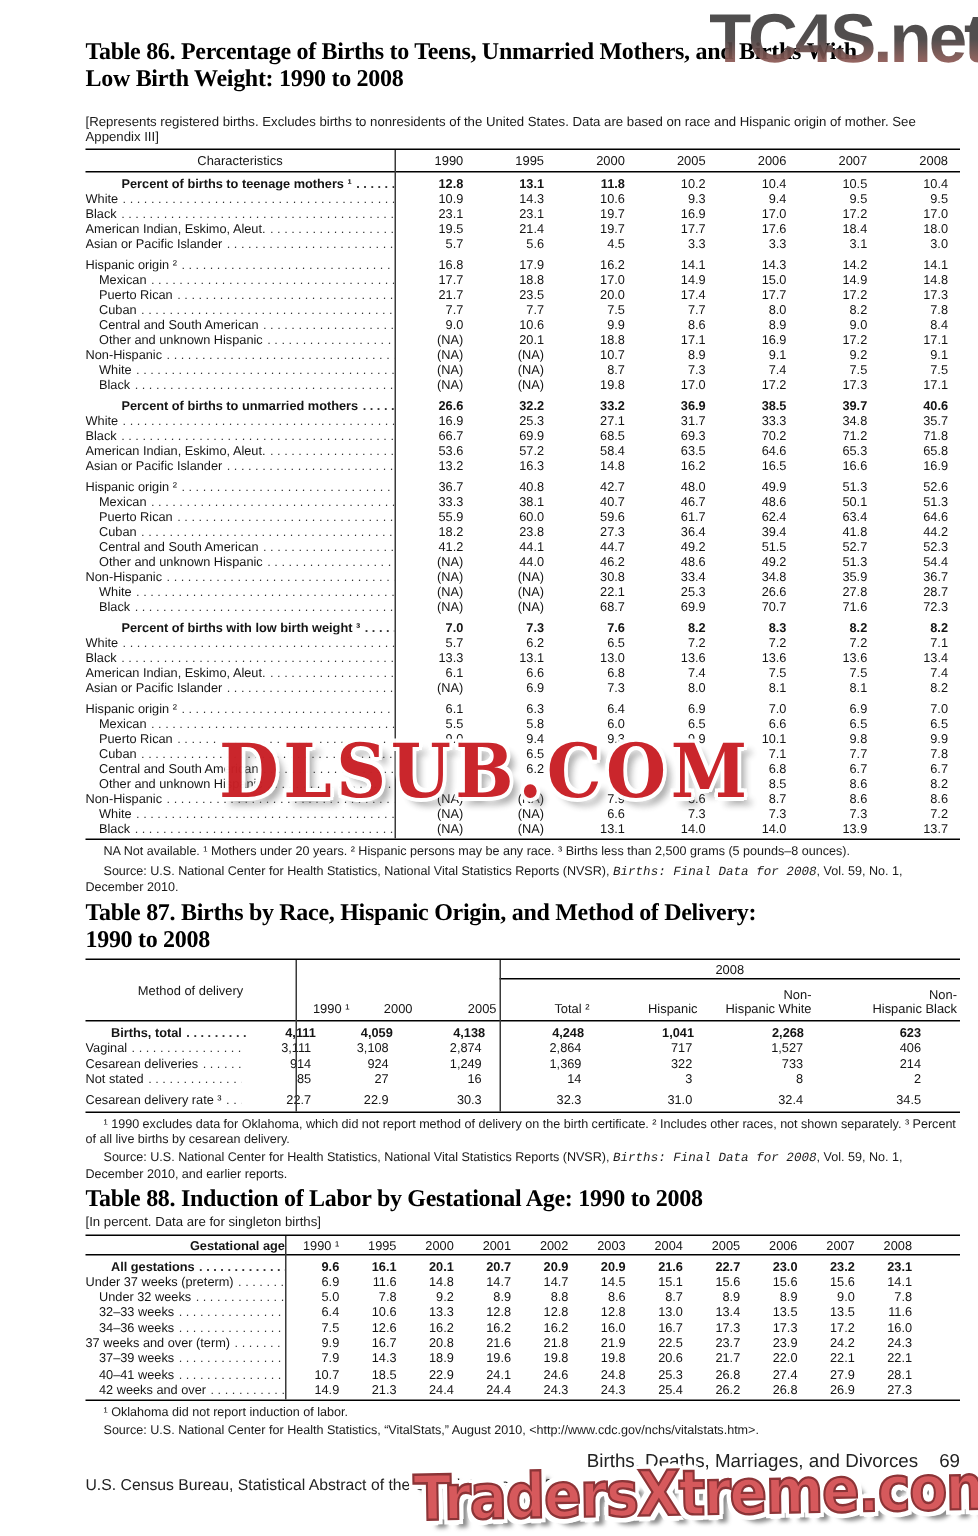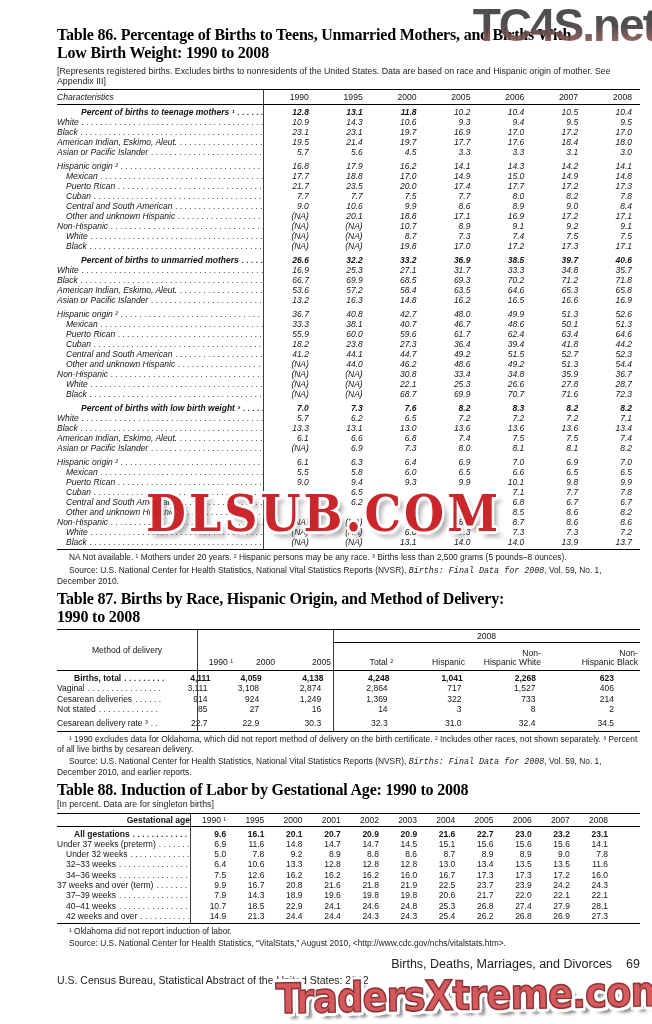--- a/index.html
+++ b/index.html
@@ -4,32 +4,32 @@
 <style>
   html,body{margin:0;padding:0;background:#888;}
   .page{position:relative;width:652px;height:1024px;background:#fff;overflow:hidden;
         font-family:"Liberation Sans",sans-serif;color:#141414;margin:0 auto;}
   .content{position:relative;margin:0;padding:26px 12px 0 57px;width:583px;box-sizing:content-box;}
 
   
   .t-title{font-family:"Liberation Serif",serif;font-weight:bold;font-size:16px;line-height:18px;
            letter-spacing:-0.2px;color:#000;white-space:nowrap;}
   .mt{margin-top:4px;}
-  .t-note{font-size:8.8px;line-height:10.2px;margin-top:4px;color:#1a1a1a;}
+  .t-note{font-size:8.8px;line-height:10.2px;margin-top:14px;color:#1a1a1a;}
 
   
   .tblwrap{position:relative;margin-top:3px;border-top:1.4px solid #000;border-bottom:1.4px solid #000;}
   .vline{position:absolute;top:0;bottom:0;width:1px;background:#3a3a3a;z-index:1;}
 
   
   .t86-head{display:flex;height:14px;border-bottom:1px solid #000;font-size:8.6px;align-items:center;}
-  .t86-colhead{width:206px;font-style:italic;}
+  .t86-colhead{width:206px;text-align:center;}
   .t86-head .hcell{width:53.86px;text-align:right;padding-right:8px;box-sizing:border-box;}
   .t86-body{padding:2px 0;}
-  .t86 .trow{display:flex;height:10.0px;line-height:10.0px;font-size:8.5px;font-style:italic;}
+  .t86 .trow{display:flex;height:10.0px;line-height:10.0px;font-size:8.5px;}
   .t86 .lblcell{width:206px;display:flex;overflow:hidden;box-sizing:border-box;}
   .t86 .vcell{width:53.86px;text-align:right;padding-right:8px;box-sizing:border-box;}
   .t86-group.gap{margin-top:4px;}
   .t86-section + .t86-section{margin-top:4px;}
 
   
   .lbl{white-space:nowrap;}
   .dots{flex:1;overflow:hidden;white-space:nowrap;color:#333;padding:0 2px 0 3px;}
   .lblcell.sum{padding-left:24px;font-weight:bold;}
   .lblcell.ind1{padding-left:9px;align-items:flex-end;}

